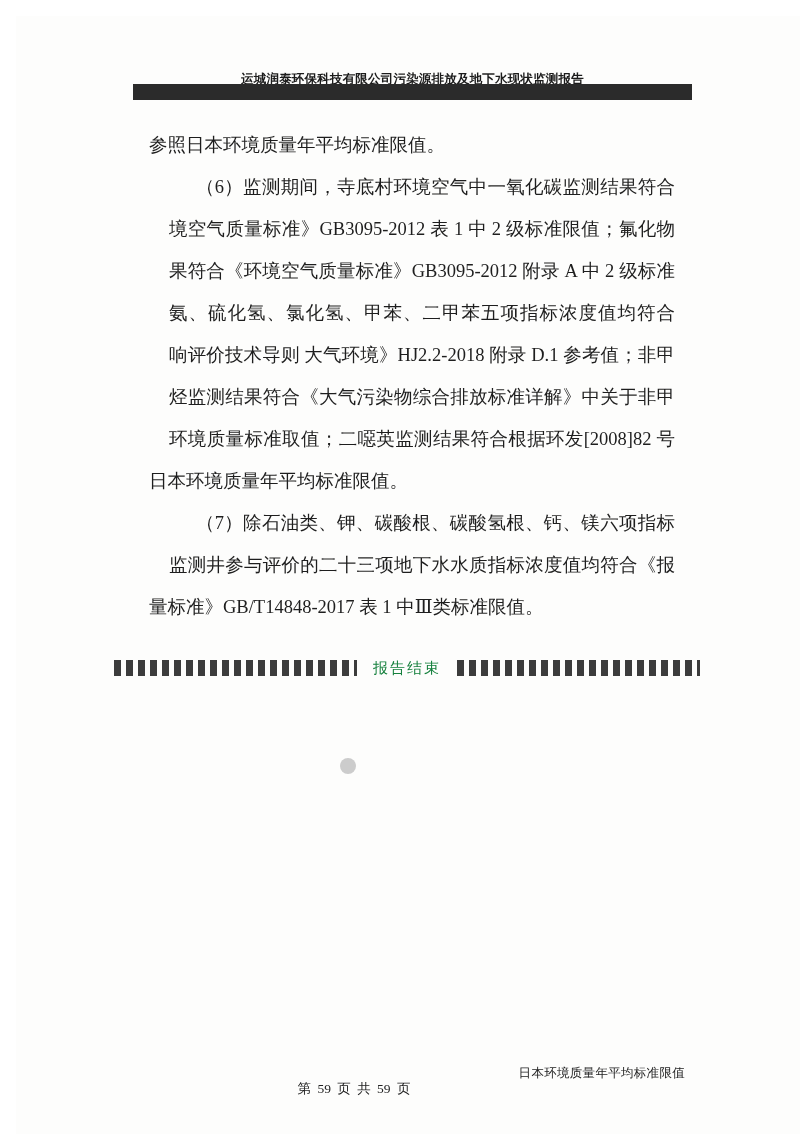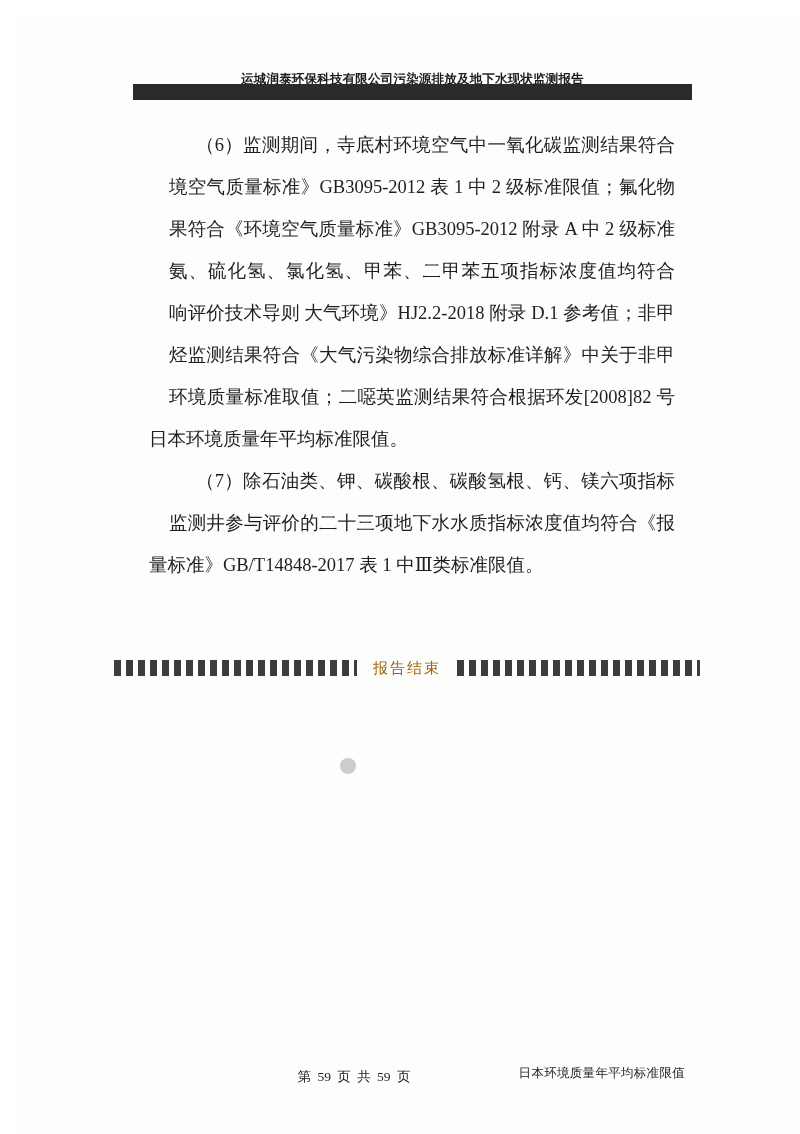--- a/index.html
+++ b/index.html
@@ -62,35 +62,35 @@
   }
   .dash {
     flex: 1;
     height: 2.5px;
     background: repeating-linear-gradient(to right, #3c3c3c 0px, #3c3c3c 7px, transparent 7px, transparent 12px);
   }
   .end-label {
     font-size: 15px;
     letter-spacing: 2px;
     margin: 0 8px;
-    color: #a16207;
+    color: #15803d;
     white-space: nowrap;
   }
   
   .footer {
     position: absolute;
     top: 1040px;
     left: 0;
     width: 800px;
     height: 20px;
   }
   .page-number {
     position: absolute;
     left: 0;
-    top: 4px;
+    top: 16px;
     width: 676px;
     text-align: center;
     font-size: 13.5px;
     word-spacing: 3px;
     color: #222222;
   }
   .company {
     position: absolute;
     right: 123px;
     top: 1px;
@@ -112,20 +112,21 @@
 </style>
 </head>
 <body>
 
 <div class="page">
 
   <div class="header-title">运城润泰环保科技有限公司污染源排放及地下水现状监测报告</div>
   <div class="header-rule"></div>
 
   <div class="body-text">
+    <div class="line">参照日本环境质量年平均标准限值。</div>
     <div class="line jf ind">（6）监测期间，寺底村环境空气中一氧化碳监测结果符合《环</div>
     <div class="line jf">境空气质量标准》GB3095-2012 表 1 中 2 级标准限值；氟化物监测结</div>
     <div class="line jf">果符合《环境空气质量标准》GB3095-2012 附录 A 中 2 级标准限值；</div>
     <div class="line jf">氨、硫化氢、氯化氢、甲苯、二甲苯五项指标浓度值均符合《环境影</div>
     <div class="line jf">响评价技术导则 大气环境》HJ2.2-2018 附录 D.1 参考值；非甲烷总</div>
     <div class="line jf">烃监测结果符合《大气污染物综合排放标准详解》中关于非甲烷总烃</div>
     <div class="line jf">环境质量标准取值；二噁英监测结果符合根据环发[2008]82 号参照</div>
     <div class="line">日本环境质量年平均标准限值。</div>
     <div class="line jf ind">（7）除石油类、钾、碳酸根、碳酸氢根、钙、镁六项指标不参</div>
     <div class="line jf">监测井参与评价的二十三项地下水水质指标浓度值均符合《报告结束</div>

